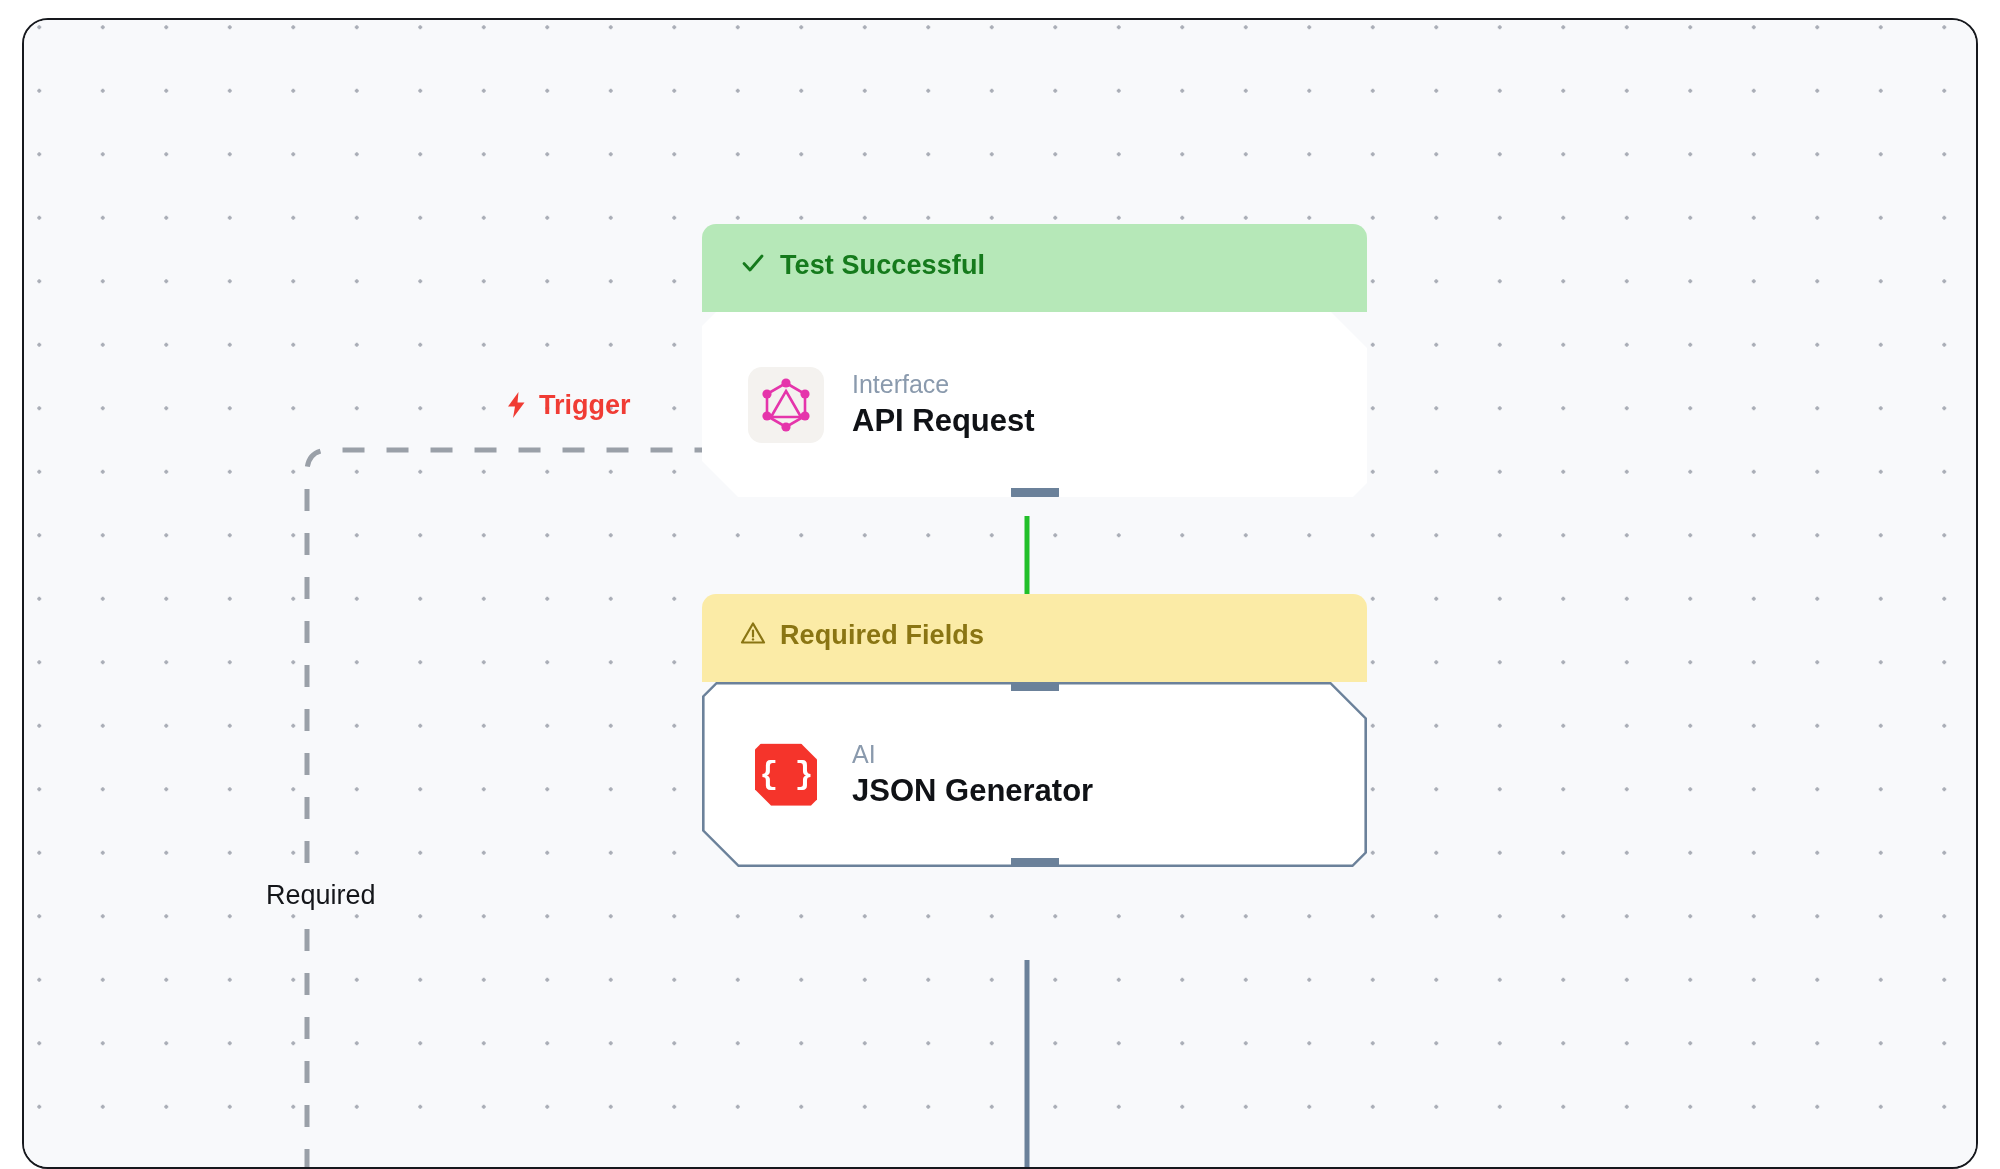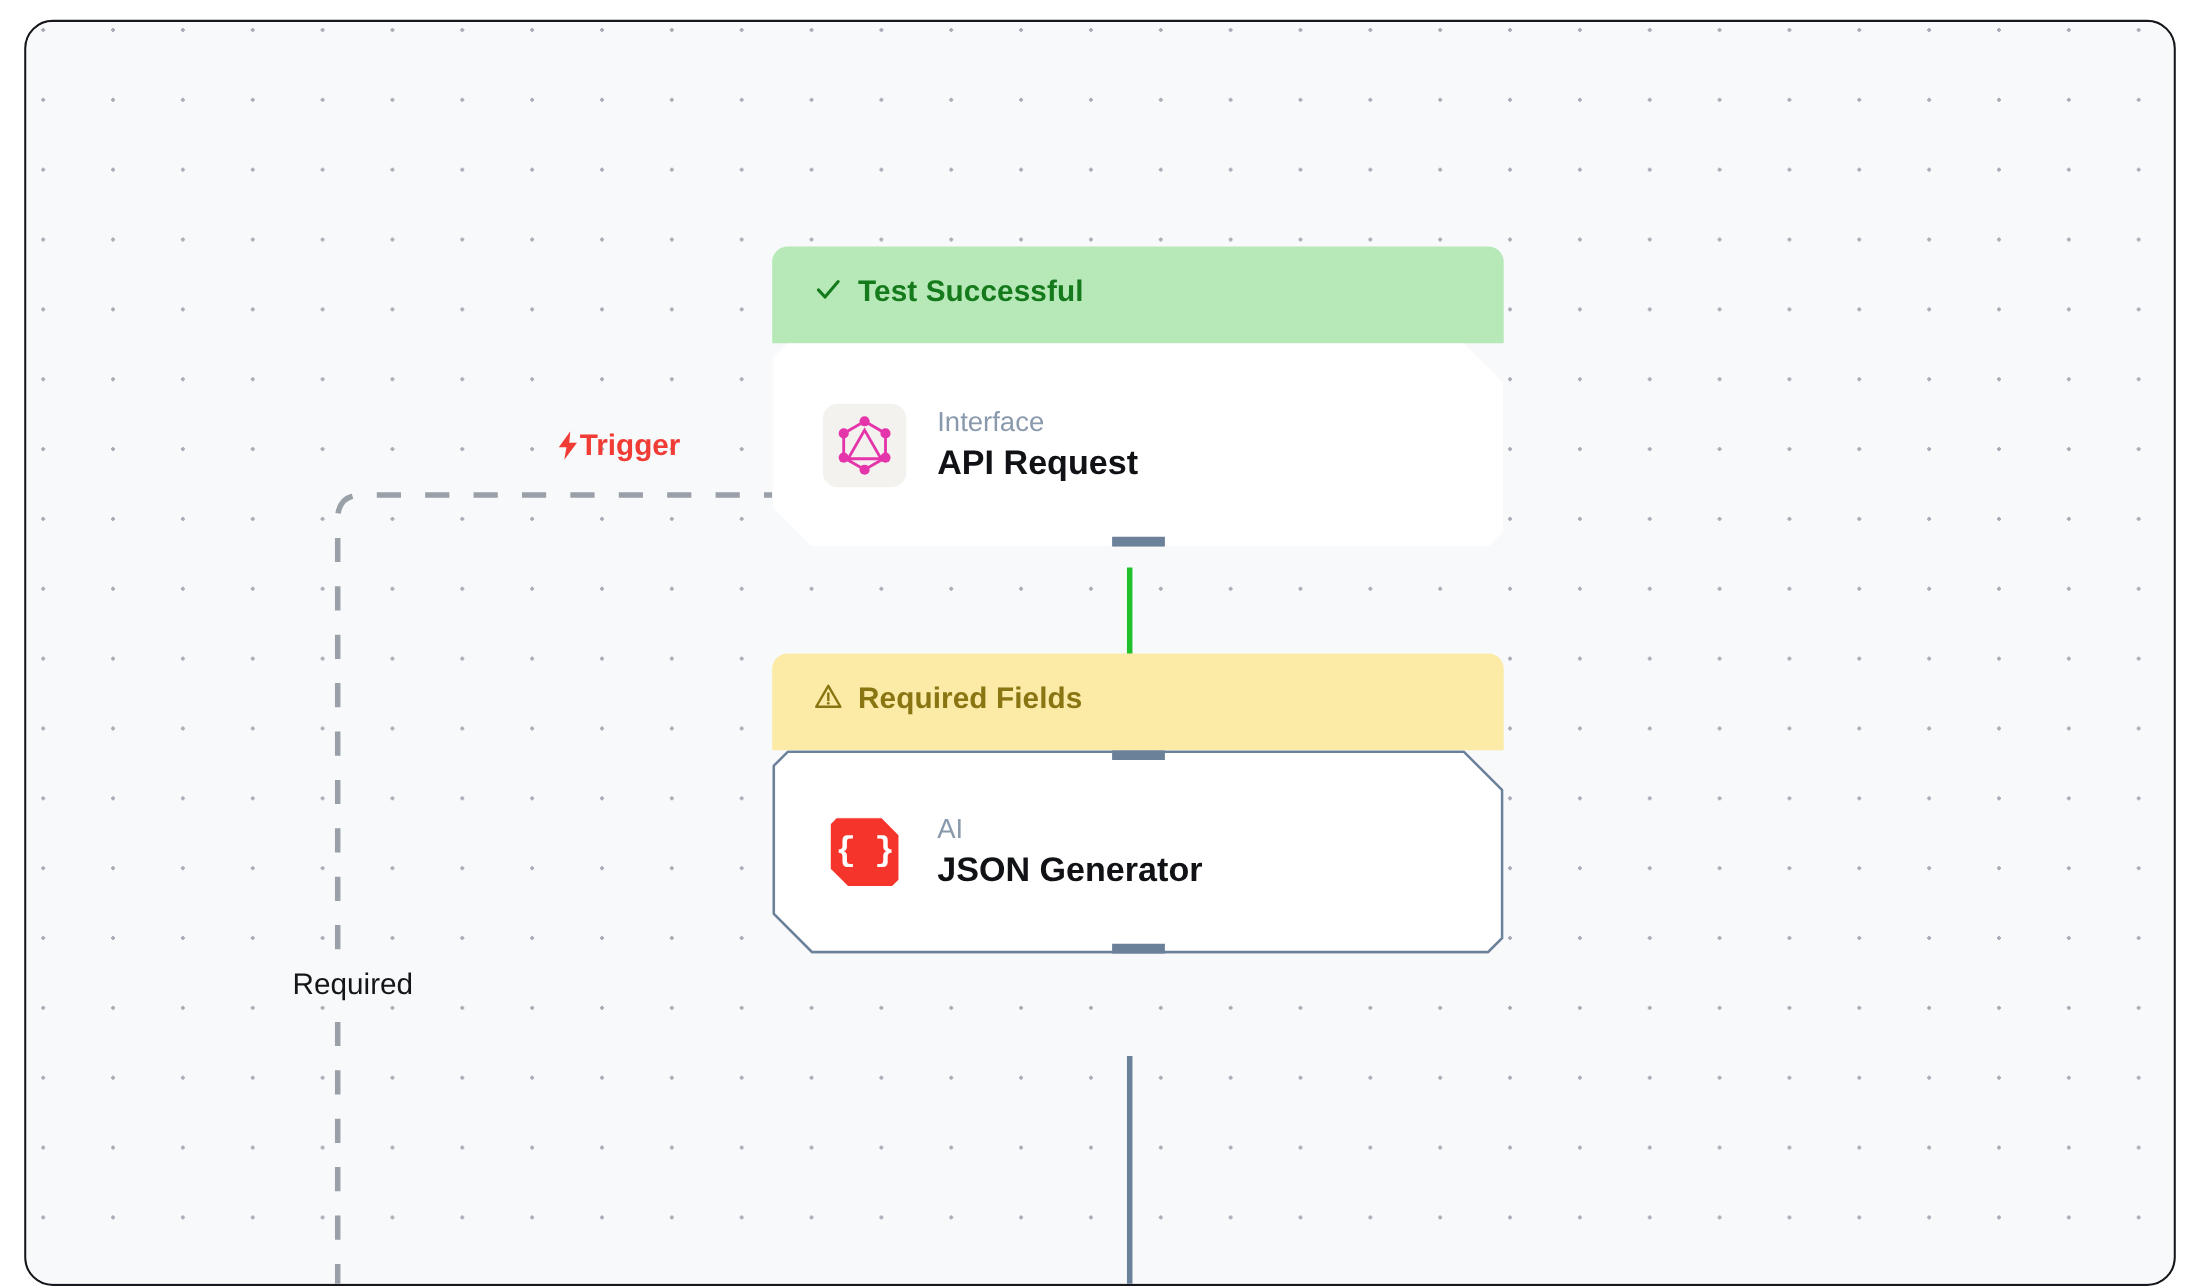--- a/index.html
+++ b/index.html
@@ -58,21 +58,21 @@
     font-family: "Liberation Sans", sans-serif;
   }
   .trigger-label {
     left: 483px;
     top: 370px;
     font-size: 27px;
     font-weight: 600;
     color: #f03c34;
     display: flex;
     align-items: center;
-    gap: 1px;
+    gap: 13px;
   }
   .trigger-label .bolt {
     display: inline-block;
     width: 19px;
     height: 27px;
     line-height: 27px;
     font-size: 25px;
     color: #f03c34;
   }
   .response-label {

